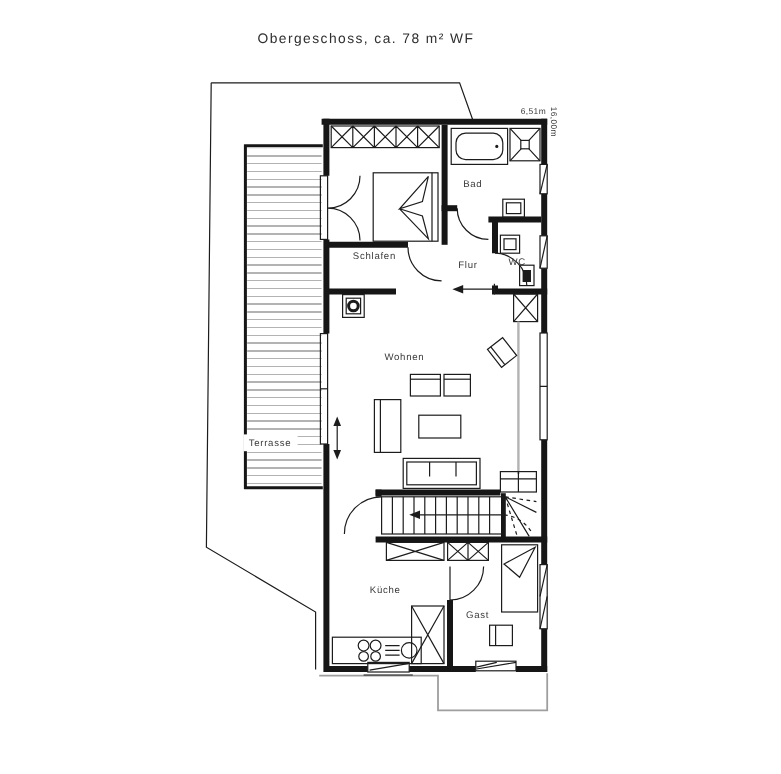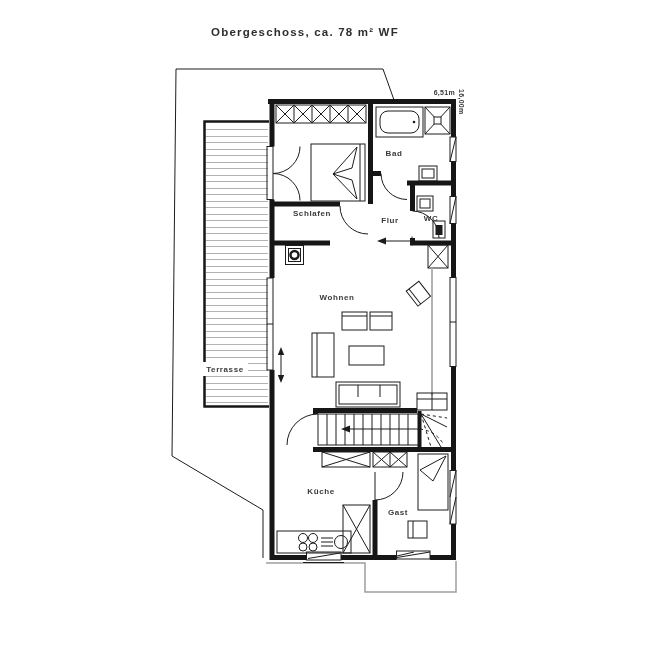--- a/index.html
+++ b/index.html
@@ -1,17 +1,17 @@
 <!DOCTYPE html>
 <html><head>
 <meta charset="utf-8">
 <style>
   html,body{margin:0;padding:0;background:#fff;}
   .canvas{position:relative;width:524px;height:645px;background:#ffffff;overflow:hidden;
-          font-family:"Liberation Sans", sans-serif;font-weight:bold;}
+          font-family:"Liberation Sans", sans-serif;}
   .deck{position:absolute;left:206px;top:124px;width:62px;height:281px;
         background:repeating-linear-gradient(to bottom,#ffffff 0px,#ffffff 5.4px,#b3b3b3 5.4px,#b3b3b3 6.5px);}
   svg{position:absolute;left:0;top:0;}
   .t-title{font-size:11.5px;letter-spacing:1.2px;fill:#2e2e2e;}
   .t-room{font-size:8px;letter-spacing:0.6px;fill:#3a3a3a;}
   .t-dim{font-size:7px;letter-spacing:0.3px;fill:#3a3a3a;}
   .w5{stroke:#161616;stroke-width:5;fill:none;}
   .w25{stroke:#161616;stroke-width:2.5;fill:none;}
   .th{stroke:#1c1c1c;stroke-width:1;fill:none;}
   .thf{stroke:#1c1c1c;stroke-width:1;fill:#ffffff;}

